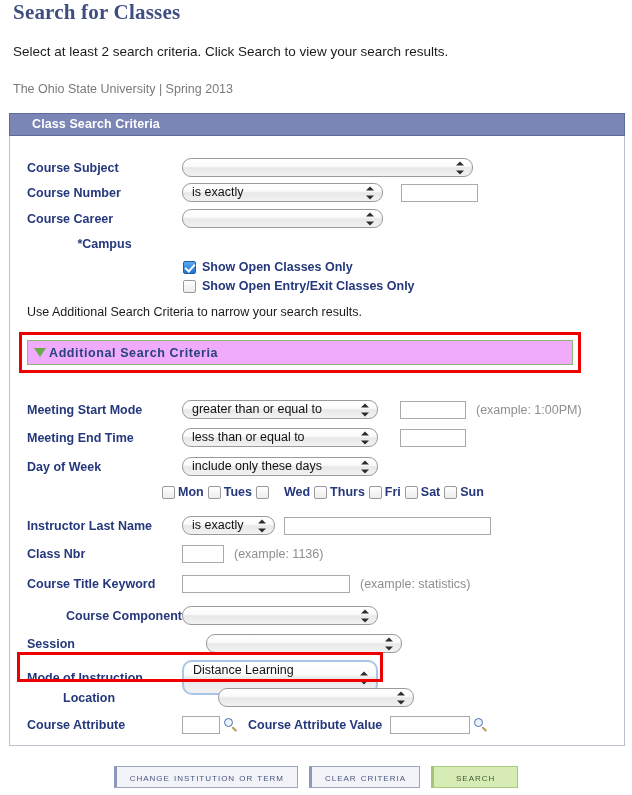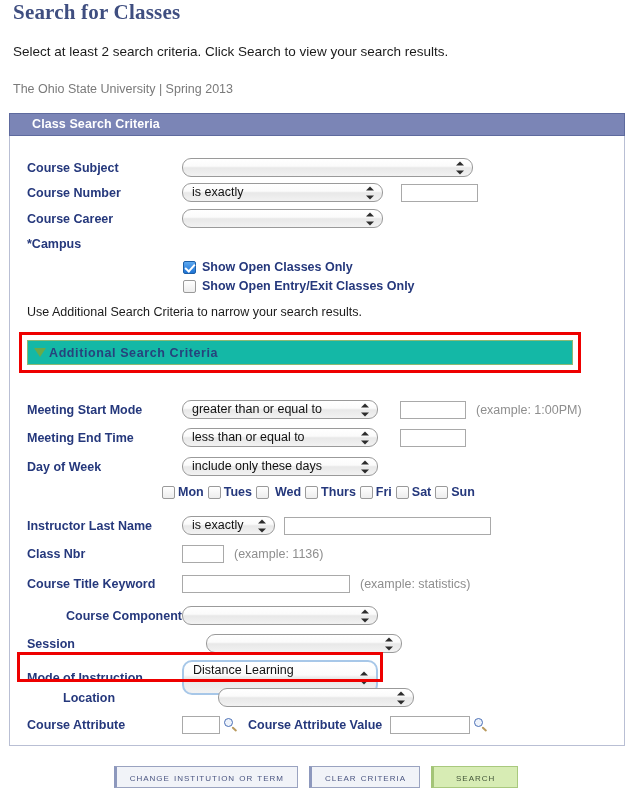--- a/index.html
+++ b/index.html
@@ -179,21 +179,21 @@
   }
 
   
   .green-bar {
     position: absolute;
     left: 27px;
     top: 340px;
     width: 546px;
     height: 25px;
     box-sizing: border-box;
-    background: #14b8a6;
+    background: #f0abfc;
     border: 1px solid #8db974;
     display: flex;
     align-items: center;
     padding-left: 6px;
   }
   .tri-down {
     width: 0;
     height: 0;
     border-left: 6px solid transparent;
     border-right: 6px solid transparent;
@@ -303,21 +303,21 @@
 </div>
 
 <div class="row" style="left:27px; top:209px;">
   <span class="lbl" style="width:155px;">Course Career</span>
   <span class="sel" style="width:201px;">
       <i class="arrows"></i>
     </span>
 </div>
 
 <div class="row" style="left:27px; top:237px;">
-  <span class="lbl" style="width:155px;">*Campus</span>
+  <span class="lbl" style="width:155px;text-align:center;">*Campus</span>
 </div>
 
 <div class="row" style="left:183px; top:260px;">
   <span class="cb checked"></span>
   <span class="lbl" style="margin-left:6px;">Show Open Classes Only</span>
 </div>
 
 <div class="row" style="left:183px; top:279px;">
   <span class="cb"></span>
   <span class="lbl" style="margin-left:6px;">Show Open Entry/Exit Classes Only</span>
@@ -348,21 +348,21 @@
   <span class="lbl" style="width:155px;">Day of Week</span>
   <span class="sel" style="width:196px;">include only these days<i class="arrows"></i></span>
 </div>
 
 <div class="row" style="left:162px; top:485px;" id="days-row">
     <span class="cb"></span>
     <span class="lbl" style="margin: 0px 4px 0px 3px;">Mon</span>
     <span class="cb"></span>
     <span class="lbl" style="margin: 0px 4px 0px 3px;">Tues</span>
     <span class="cb"></span>
-    <span class="lbl" style="margin: 0px 4px 0px 6px;">Wed</span>
+    <span class="lbl" style="margin: 0px 4px 0px 15px;">Wed</span>
     <span class="cb"></span>
     <span class="lbl" style="margin: 0px 4px 0px 3px;">Thurs</span>
     <span class="cb"></span>
     <span class="lbl" style="margin: 0px 4px 0px 3px;">Fri</span>
     <span class="cb"></span>
     <span class="lbl" style="margin: 0px 4px 0px 3px;">Sat</span>
     <span class="cb"></span>
     <span class="lbl" style="margin: 0px 4px 0px 3px;">Sun</span>
   </div>
 

